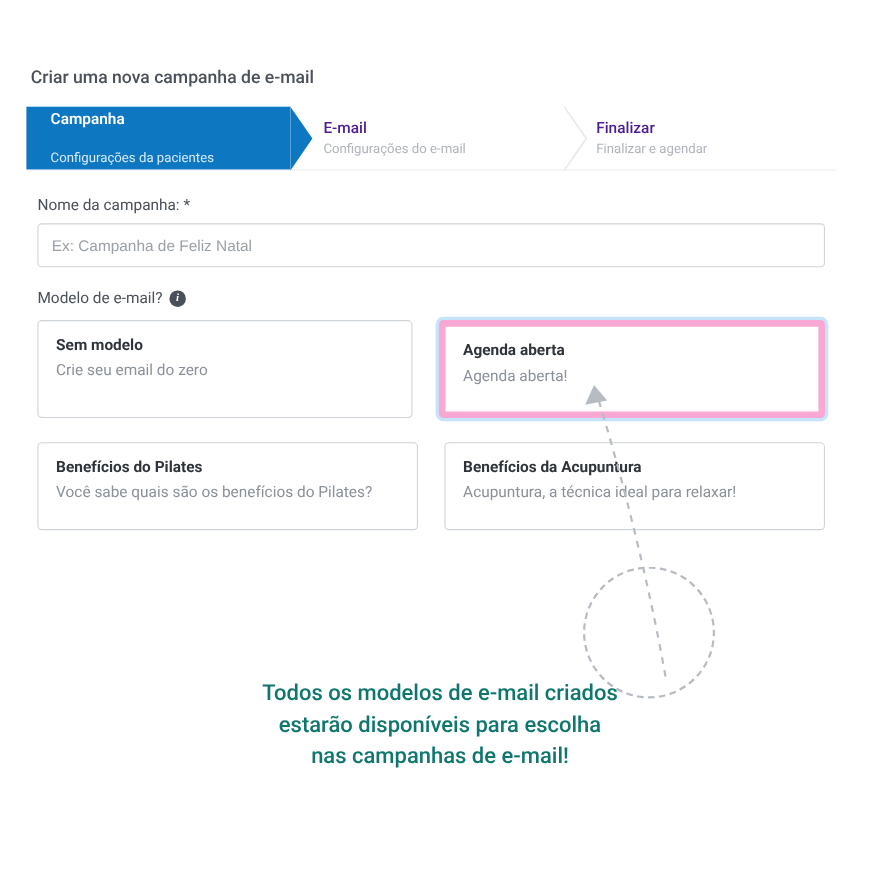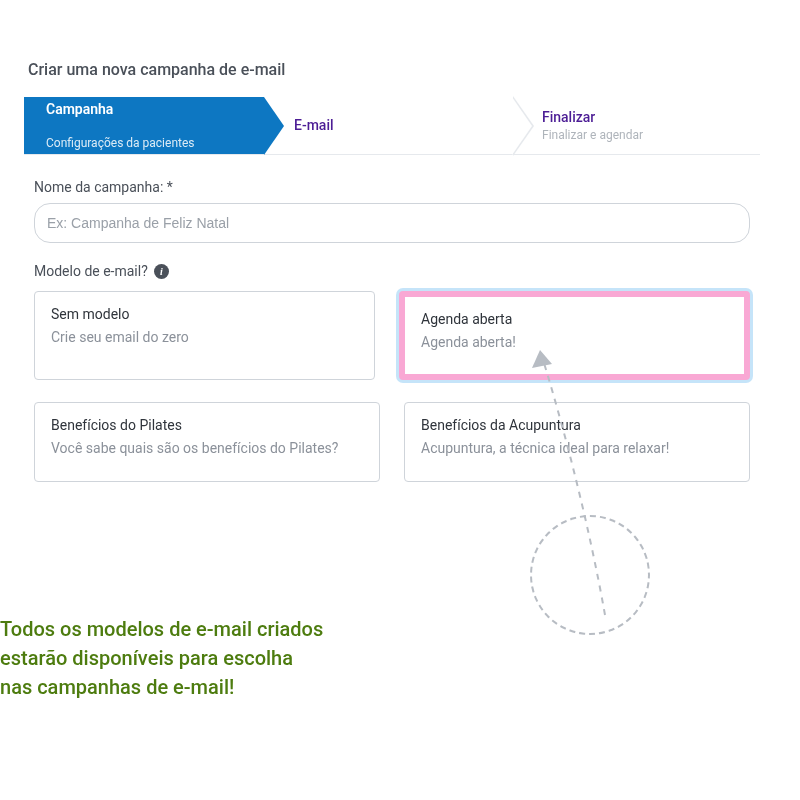--- a/index.html
+++ b/index.html
@@ -31,48 +31,48 @@
     border-top: 30px solid transparent;
     border-bottom: 30px solid transparent;
     border-left: 21px solid #e6e9ed;
     z-index: 1;
   }
   .step.inactive .arrow { border-left: 20px solid #fff; }
 
   
   .field { margin-top: 24px; padding: 0 10px; }
   .label { font-size: 14px; color: #4a5059; margin-bottom: 8px; display: flex; align-items: center; gap: 6px;}
-  .input { width: 100%; height: 40px; border: 1px solid #cfd4da; border-radius: 16px; padding: 0 12px; font-size: 14px; color:#3b82f6; }
+  .input { width: 100%; height: 40px; border: 1px solid #cfd4da; border-radius: 4px; padding: 0 12px; font-size: 14px; color:#3b82f6; }
   .input::placeholder { color: #9aa0a8; }
 
   .info-icon {
     width:15px; height:15px; border-radius:50%; background:#4a5059; color:#fff;
     display:inline-flex; align-items:center; justify-content:center;
     font-size:10px; font-weight:700; font-style: italic; font-family: Georgia, serif;
   }
 
   
   .grid { margin-top: 12px; padding: 0 10px 10px 10px; }
   .row { display: flex; gap: 24px; margin-bottom: 22px; }
   .card {
     flex: 1; border: 1px solid #cfd4da; border-radius: 4px;
     background:#fff; padding: 14px 16px 22px 16px; min-height: 80px;
     cursor: pointer;
   }
-  .card .card-title { font-size: 14px; font-weight: 400; color: #2f343b; margin-bottom: 6px; }
+  .card .card-title { font-size: 14px; font-weight: 700; color: #2f343b; margin-bottom: 6px; }
   .card .card-desc  { font-size: 14px; color: #8b919a; line-height: 1.35; }
   .card.selected {
     border: 6px solid #f9a8d4;
     box-shadow: 0 0 0 3px rgba(25,146,230,.25);
   }
 
   
   .caption {
     position:absolute; left:0; right:0; top:615px;
-    color:#4d7c0f; font-size:20px; font-weight:500;
+    text-align:center; color:#0f766e; font-size:20px; font-weight:500;
     line-height:1.45; pointer-events:none;
   }
 
   
   .anno-circle {
     position:absolute; width:120px; height:120px; border:2px dashed #b7bcc3;
     border-radius:50%; pointer-events:none;
   }
   .anno-curve { position:absolute; pointer-events:none; }
 </style>
@@ -84,20 +84,21 @@
   <div class="page-title">Criar uma nova campanha de e-mail</div>
 
   <div class="wizard">
     <div class="step active">
       <div class="step-title">Campanha</div>
       <div class="step-sub">Configurações da pacientes</div>
       <div class="arrow"></div>
     </div>
     <div class="step inactive">
       <div class="step-title">E-mail</div>
+      <div class="step-sub">Configurações do e-mail</div>
       <div class="arrow-border"></div>
       <div class="arrow"></div>
     </div>
     <div class="step inactive">
       <div class="step-title">Finalizar</div>
       <div class="step-sub">Finalizar e agendar</div>
     </div>
   </div>
 
   <div class="field">

